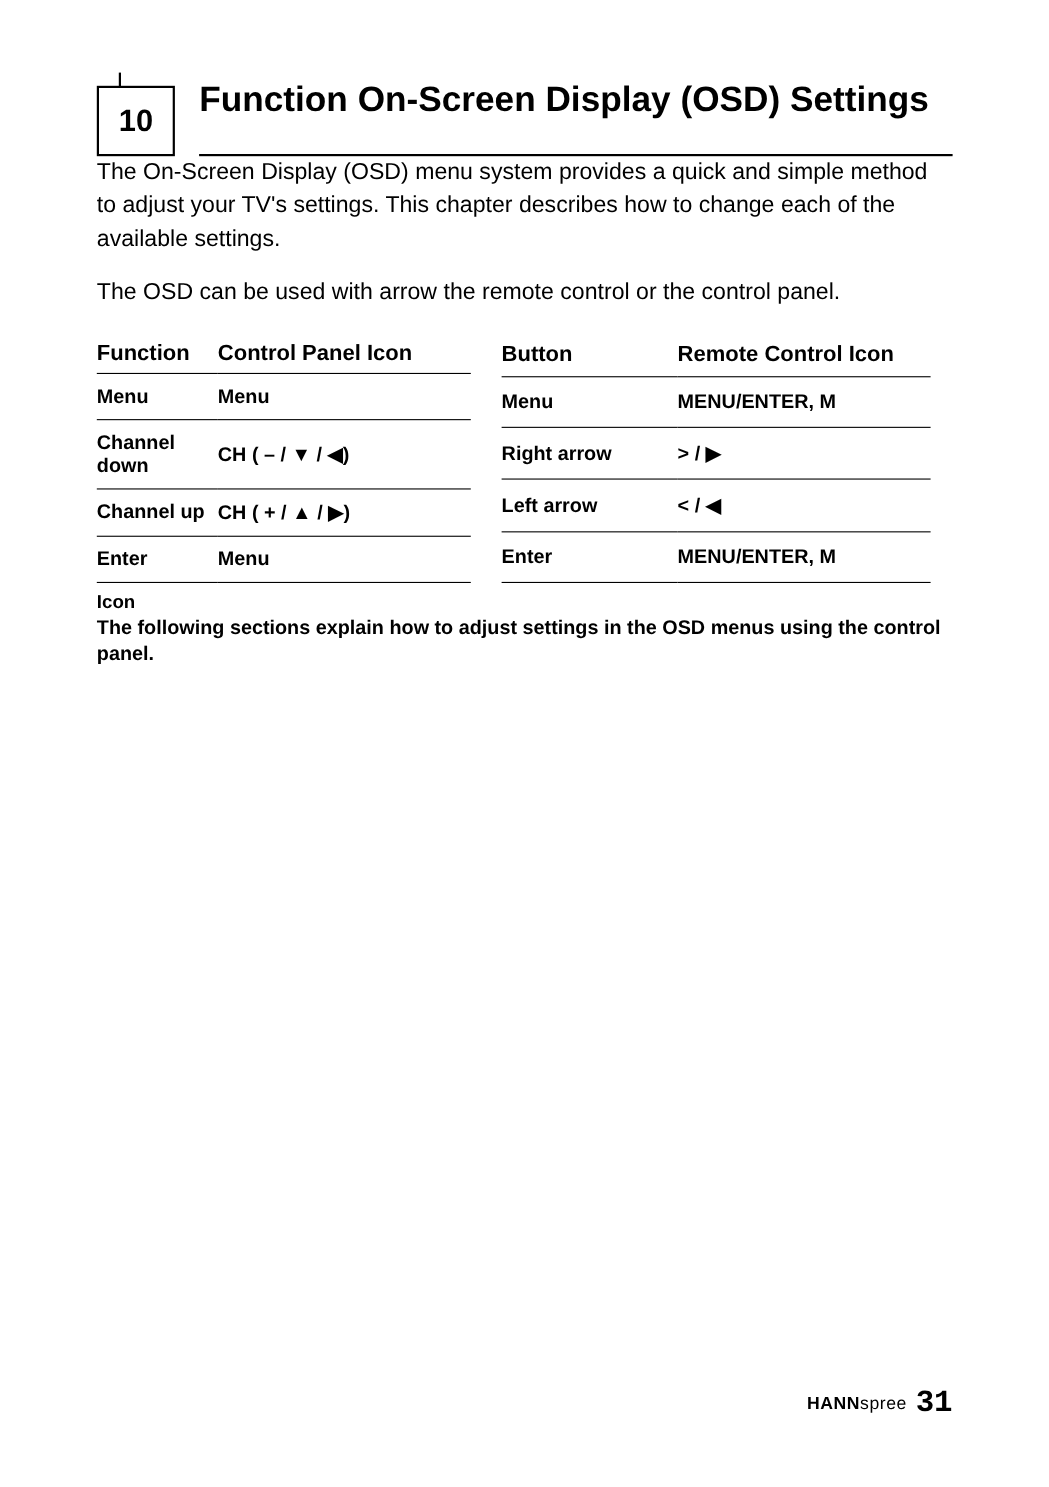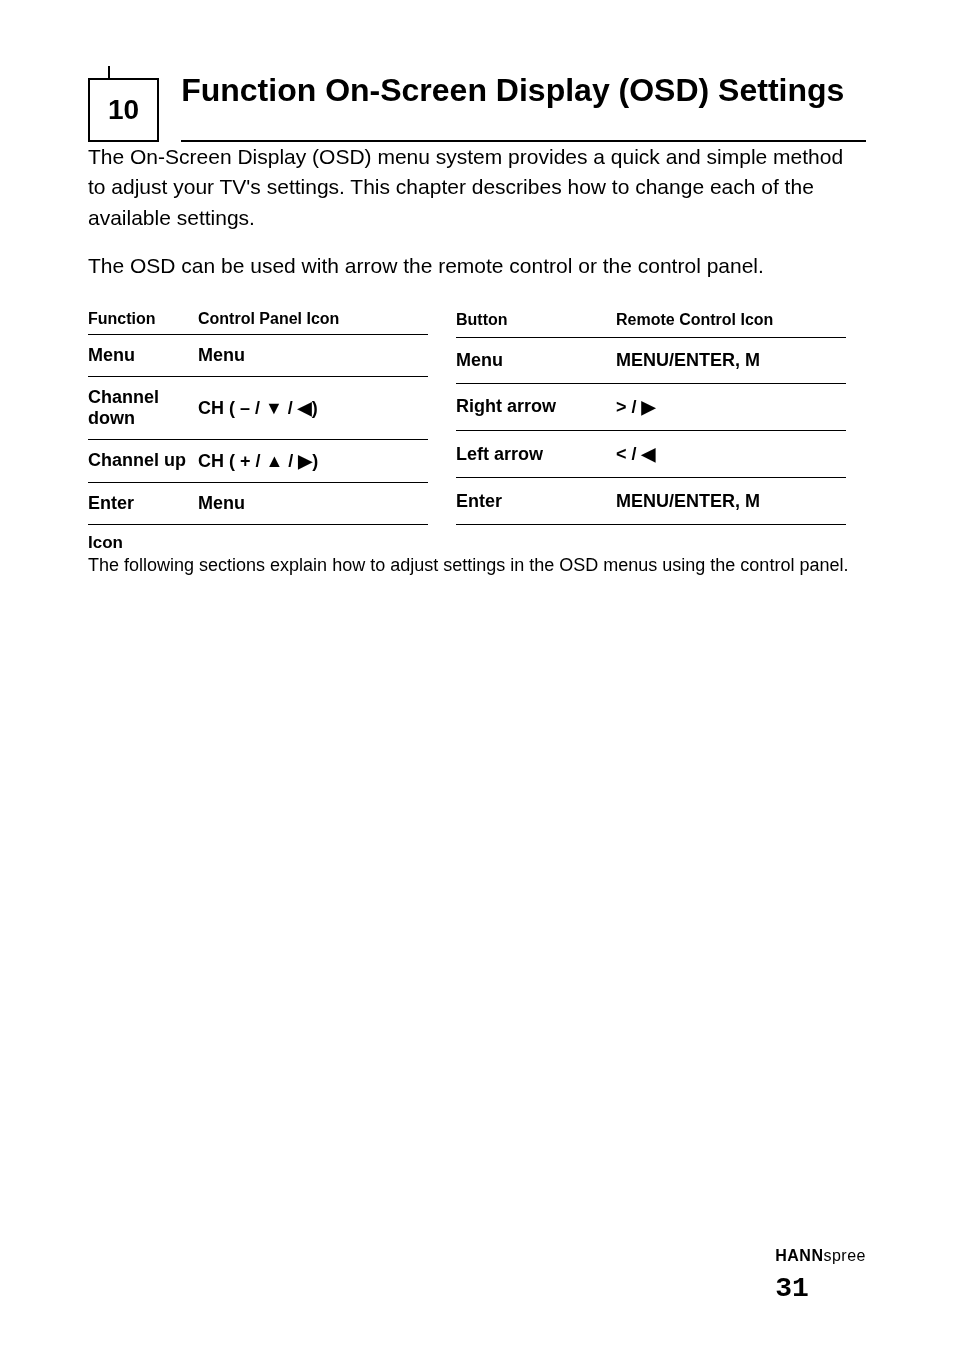--- a/index.html
+++ b/index.html
@@ -67,47 +67,46 @@
       border-collapse: collapse;
     }
     th, td {
       text-align: left;
       vertical-align: middle;
       padding: 10px 6px 10px 0;
       border-bottom: 1px solid #000;
       font-weight: bold;
     }
     th {
-      font-size: 16px;
+      font-size: 20px;
       font-weight: bold;
       padding-top: 4px;
       padding-bottom: 6px;
     }
     .col-func { width: 110px; }
     .col-cp   { width: 230px; }
     .col-btn  { width: 160px; }
     .col-rc   { width: 230px; }
     .note-heading {
       font-weight: bold;
       font-size: 17px;
       margin-top: 8px;
     }
     .note-text {
-      font-weight: normal;
+      font-weight: bold;
       font-size: 18px;
       line-height: 1.35;
     }
     .footer {
       position: absolute;
-      bottom: 48px;
+      bottom: 60px;
       right: 88px;
       display: flex;
-      align-items: flex-start;
+      align-items: center;
       gap: 8px;
-      flex-direction: column;
     }
     .brand {
       font-size: 16px;
       letter-spacing: 0.5px;
     }
     .brand-bold {
       font-weight: 900;
     }
     .page-num {
       font-size: 28px;

